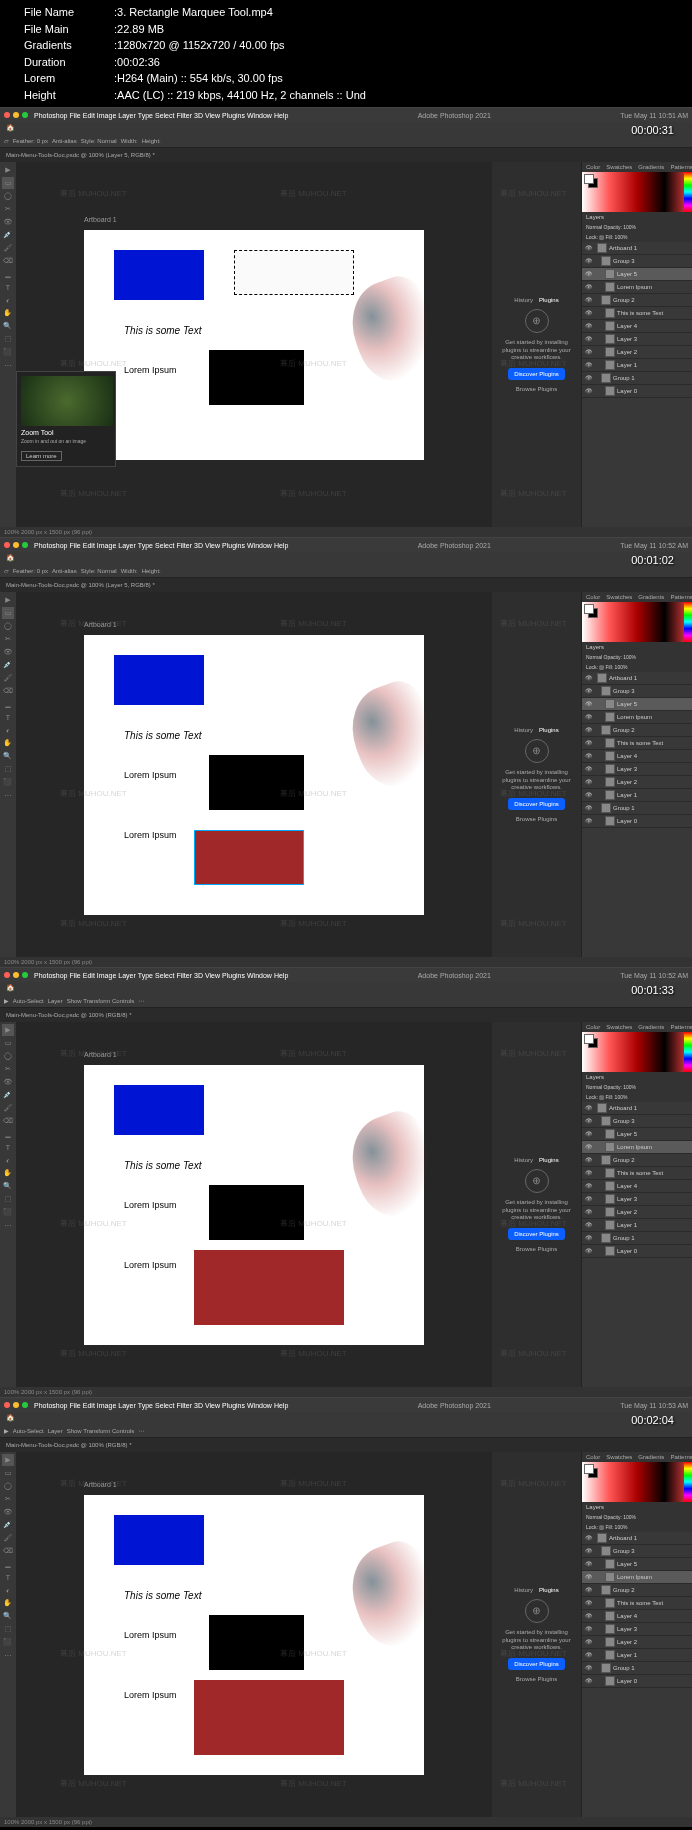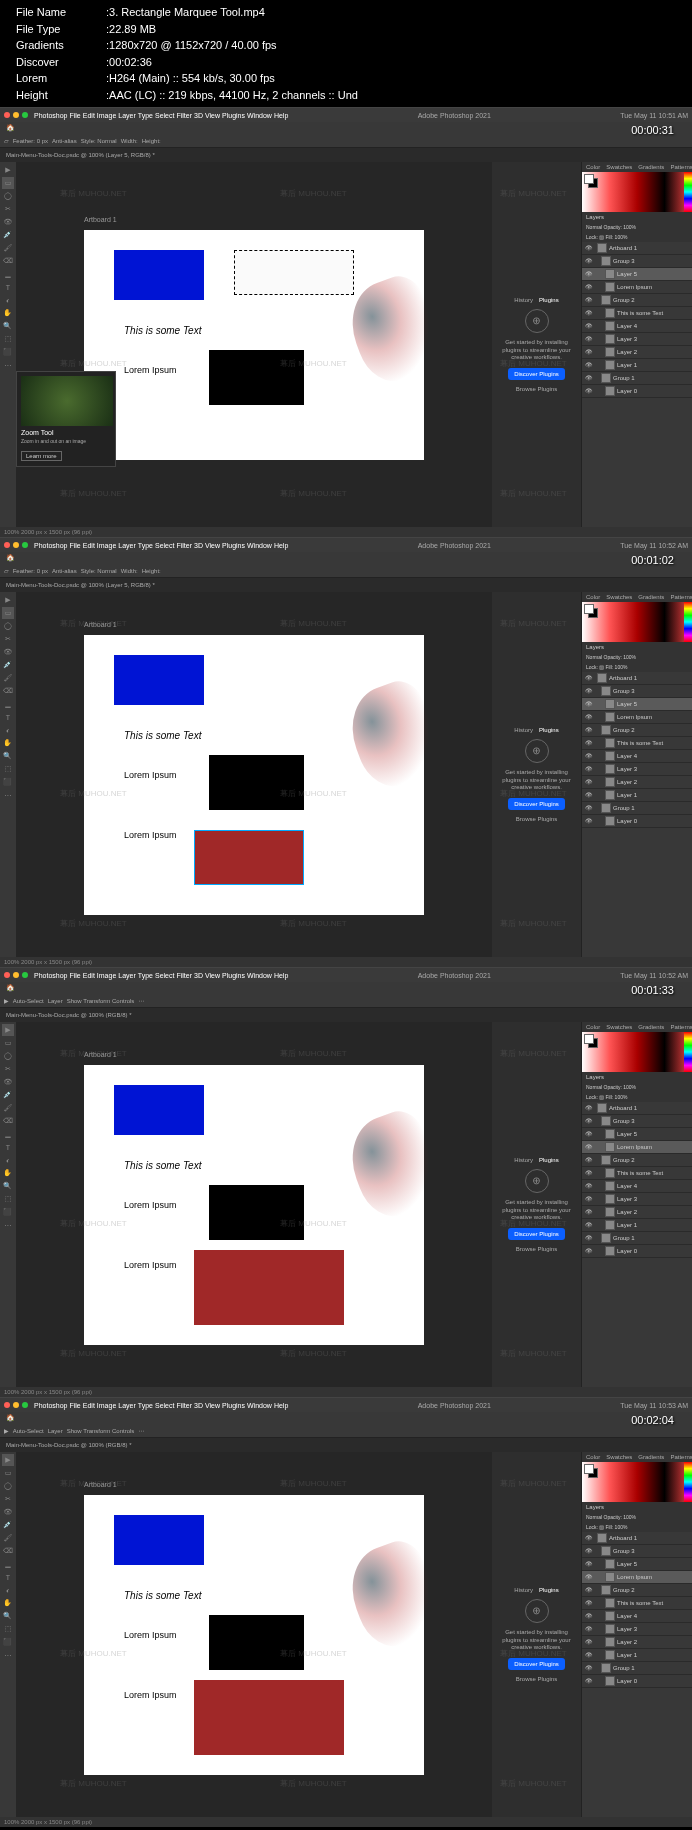--- a/index.html
+++ b/index.html
@@ -1,17 +1,17 @@
 <!DOCTYPE html>
 <html><head>
 <meta charset="utf-8">
 <style>
 * { margin: 0; padding: 0; box-sizing: border-box; font-family: -apple-system, BlinkMacSystemFont, "Segoe UI", Arial, sans-serif; }
 body { background: #000; color: #fff; width: 692px; }
-.info-block { background: #000; padding: 4px 16px; font-size: 11px; line-height: 1.5; }
+.info-block { background: #000; padding: 4px 24px; font-size: 11px; line-height: 1.5; }
 .info-row { display: flex; }
 .info-label { width: 90px; color: #fff; }
 .info-value { color: #fff; }
 .ps-frame { position: relative; width: 692px; height: 430px; background: #2a2a2a; border-top: 1px solid #444; }
 .mac-bar { height: 14px; background: #3a3a3a; display: flex; align-items: center; padding: 0 4px; font-size: 7px; gap: 2px; }
 .mac-dots { display: flex; gap: 3px; margin-right: 4px; }
 .mac-dot { width: 6px; height: 6px; border-radius: 50%; }
 .mac-dot.r { background: #ff5f56; }
 .mac-dot.y { background: #ffbd2e; }
 .mac-dot.g { background: #27c93f; }
@@ -64,31 +64,31 @@
 </head>
 <body>
 
 <div class="info-block">
   <div class="info-row">
       <span class="info-label">File Name</span>
       <span>: </span>
       <span class="info-value">3. Rectangle Marquee Tool.mp4</span>
     </div>
   <div class="info-row">
-      <span class="info-label">File Type</span>
+      <span class="info-label">File Main</span>
       <span>: </span>
       <span class="info-value">22.89 MB</span>
     </div>
   <div class="info-row">
       <span class="info-label">Gradients</span>
       <span>: </span>
       <span class="info-value">1280x720 @ 1152x720 / 40.00 fps</span>
     </div>
   <div class="info-row">
-      <span class="info-label">Discover</span>
+      <span class="info-label">Duration</span>
       <span>: </span>
       <span class="info-value">00:02:36</span>
     </div>
   <div class="info-row">
       <span class="info-label">Lorem</span>
       <span>: </span>
       <span class="info-value">H264 (Main) :: 554 kb/s, 30.00 fps</span>
     </div>
   <div class="info-row">
       <span class="info-label">Height</span>

